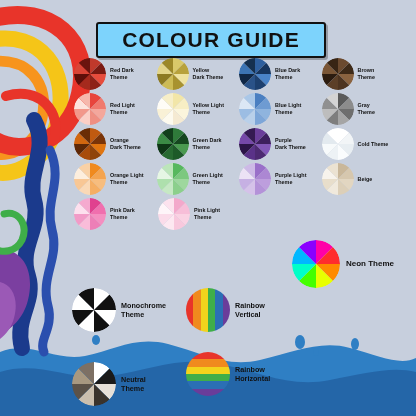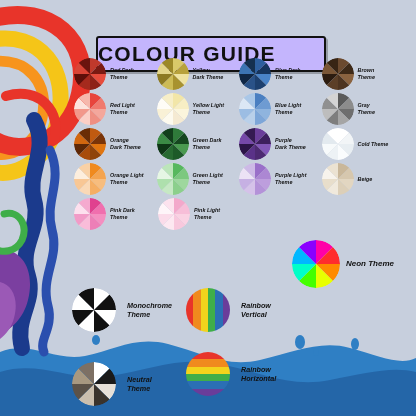--- a/index.html
+++ b/index.html
@@ -9,26 +9,26 @@
     font-family:"Liberation Sans",sans-serif;
     overflow:hidden;
     position:relative;
   }
   #stage{position:absolute;inset:0;overflow:hidden;}
   #artsvg{position:absolute;left:0;top:0;width:416px;height:416px;}
 
   
   .title-box{
     position:absolute;
-    left:96px;top:36px;
+    left:96px;top:22px;
     width:226px;height:32px;
-    background:#c4b5fd;
+    background:#7dd3fc;
     border:2px solid #111;
     border-radius:3px;
-    display:flex;align-items:center;justify-content:flex-start;
+    display:flex;align-items:center;justify-content:center;
     box-shadow:2px 2px 0 rgba(0,0,0,0.25);
   }
   .title-box span{
     font-family:"Liberation Sans",sans-serif;
     font-weight:bold;
     font-size:21px;
     letter-spacing:1.2px;
     color:#111;
   }
 
@@ -39,32 +39,31 @@
   .wheel{
     width:32px;height:32px;border-radius:50%;
     flex:0 0 auto;
     position:relative;
     overflow:hidden;
   }
   .wheel svg{display:block;}
   .lbl{
     margin-left:4px;
     font-family:"Liberation Sans",sans-serif;
-    font-style:italic;
     font-weight:bold;
     font-size:5.4px;
     line-height:7px;
     color:#111;
     max-width:46px;
   }
 
   
   .special{position:absolute;display:flex;align-items:center;}
   .special .wheel{width:44px;height:44px;}
-  .special .lbl{font-size:7.2px;line-height:9px;max-width:62px;margin-left:11px;}
+  .special .lbl{font-size:7.2px;line-height:9px;max-width:62px;margin-left:5px;}
 
   .flagwheel{width:44px;height:44px;border-radius:50%;overflow:hidden;position:relative;}
   .stripe{position:absolute;left:0;width:100%;}
   .vstripe{position:absolute;top:0;height:100%;}
 
   .neon{position:absolute;display:flex;align-items:center;}
   .neon .wheel{width:48px;height:48px;}
   .neon .lbl{font-size:8px;line-height:10px;max-width:64px;margin-left:6px;}
 </style>
 </head>

